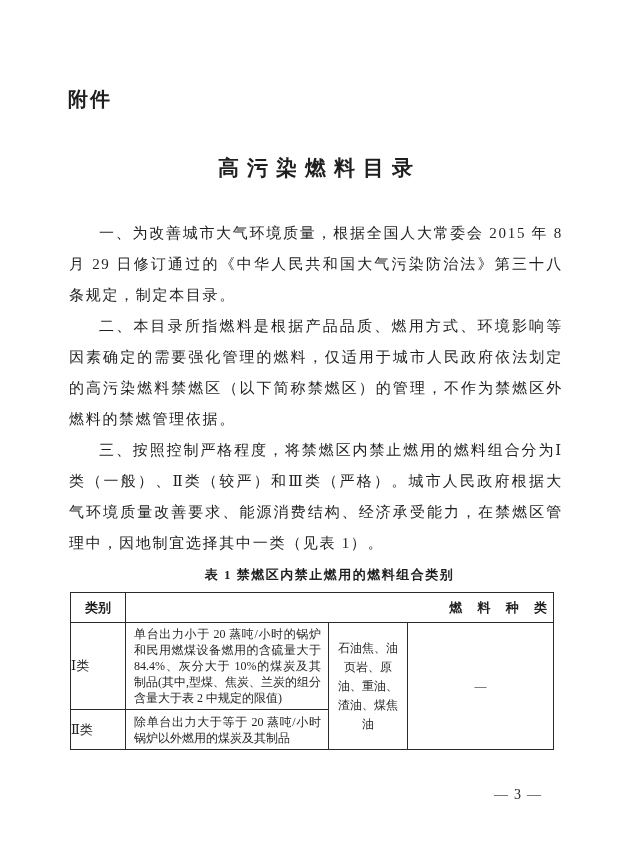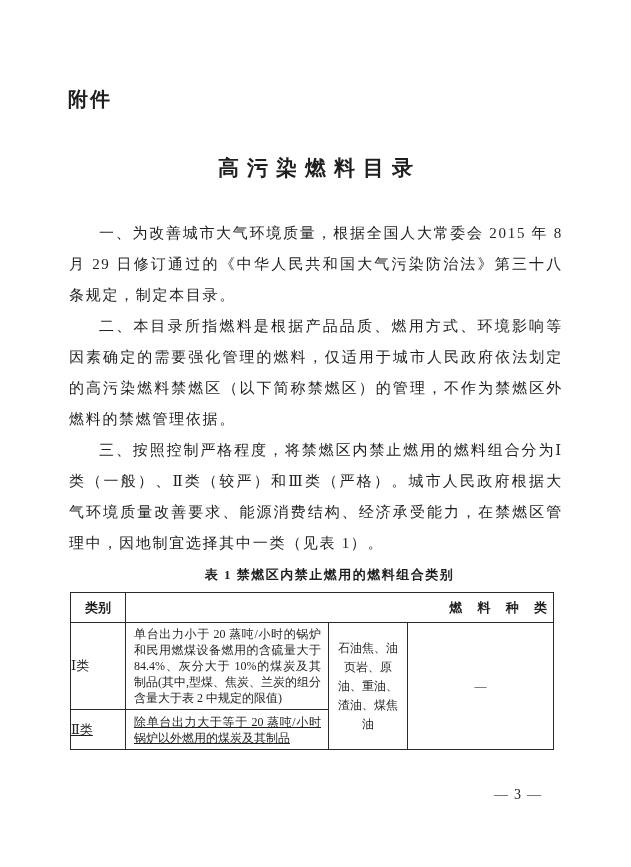--- a/index.html
+++ b/index.html
@@ -84,21 +84,21 @@
   .fuel-table th.fuel-kinds { letter-spacing: 6px; text-indent: 6px; text-align: right; }
   .fuel-table td.cat {
     font-size: 13px;
   }
   .fuel-table td.desc {
     padding: 3px 7px 3px 8px;
     line-height: 16px;
     text-align: justify;
   }
   .fuel-table tr.r1 td.cat, .fuel-table tr.r1 td.desc { height: 80px; }
-  .fuel-table tr.r2 td.cat, .fuel-table tr.r2 td.desc { height: 40px; text-decoration: underline; }
+  .fuel-table tr.r2 td.cat, .fuel-table tr.r2 td.desc { height: 40px; }
   .fuel-table td.oils {
     padding: 2px 6px;
     line-height: 19px;
     text-align: center;
   }
   .fuel-table td.dash {
     text-align: center;
     color: #3a3a3a;
   }
   .page-footer {

